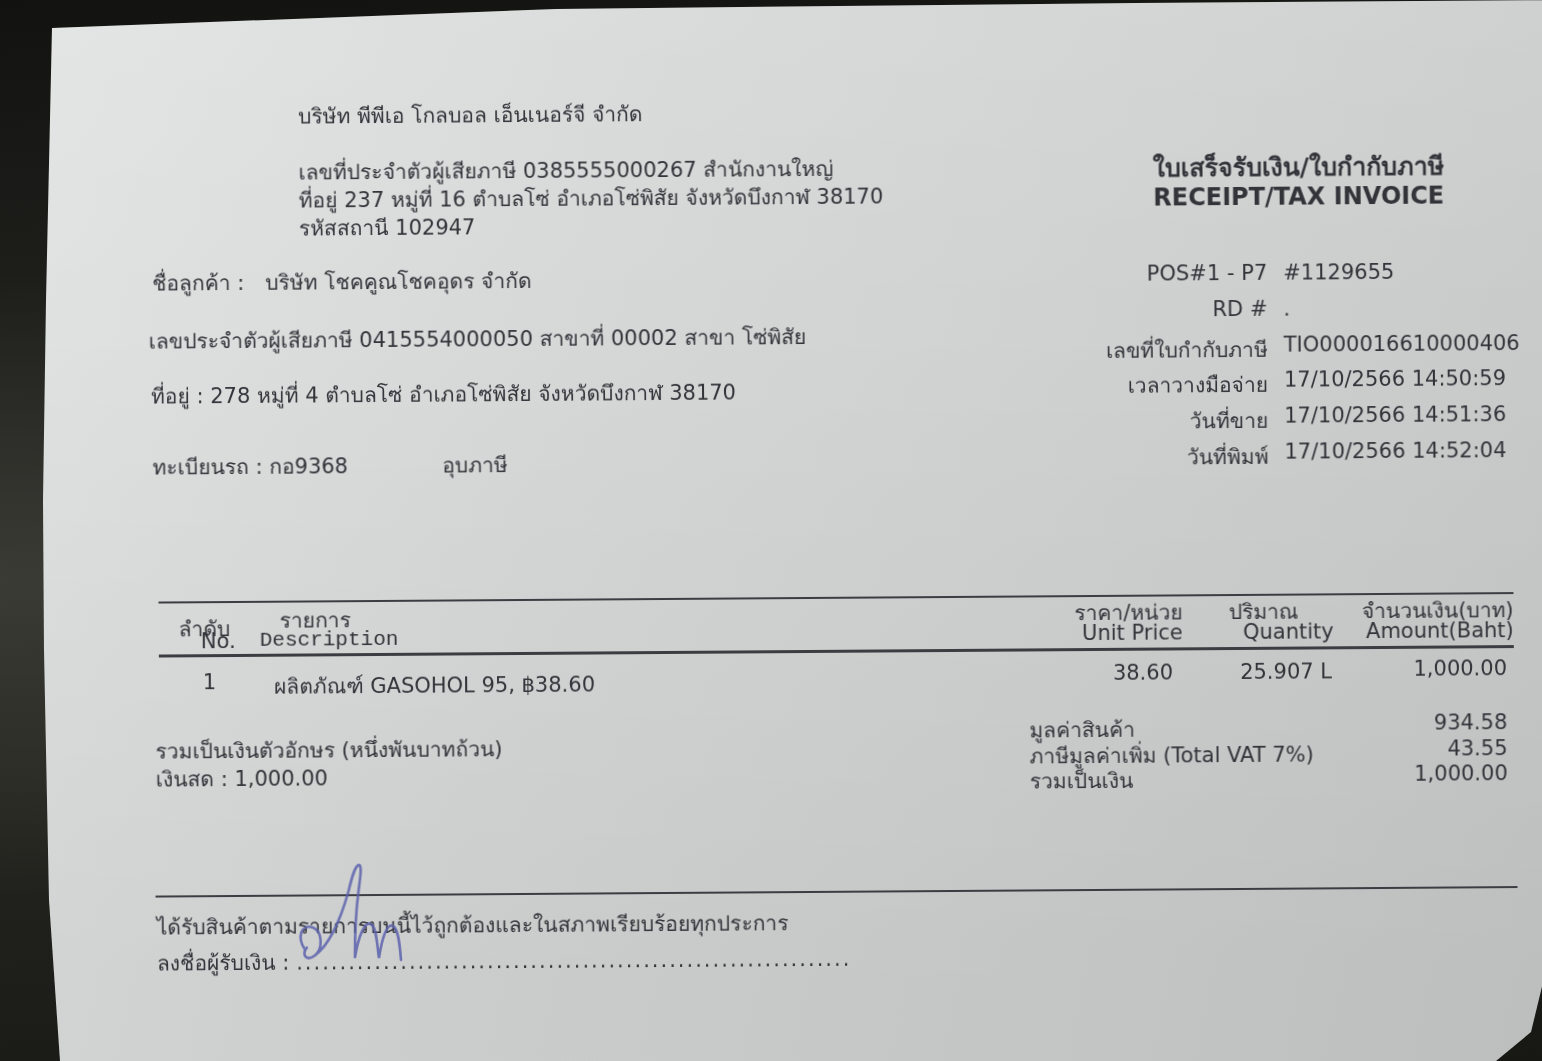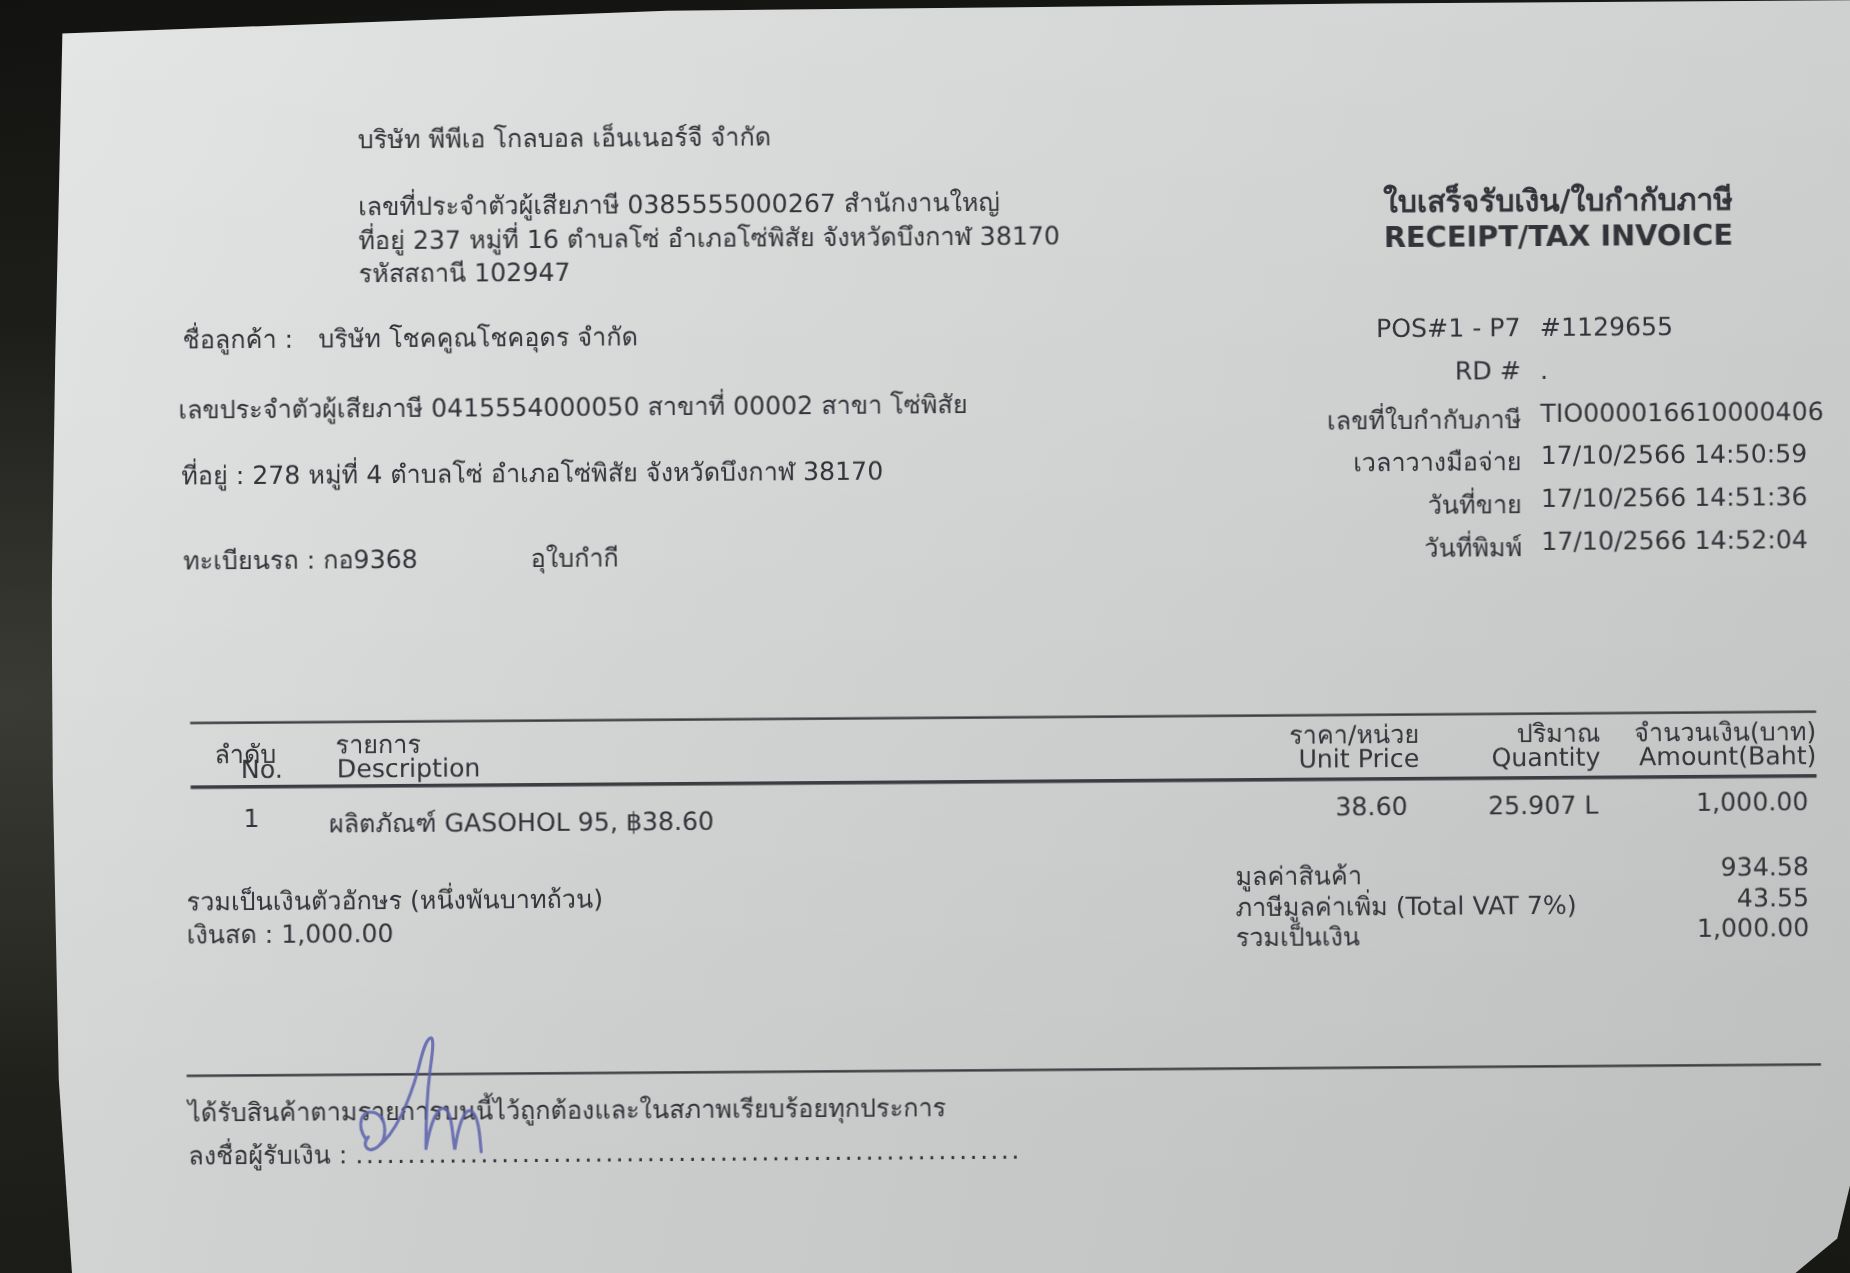--- a/index.html
+++ b/index.html
@@ -55,21 +55,21 @@
       <div class="abs b" style="left:1030px;top:186px;width:470px;text-align:center;font-size:24px;">RECEIPT/TAX INVOICE</div>
 
       <div class="abs flexrow" style="left:118px;top:262px;">
         <span style="display:inline-block;width:113px;">ชื่อลูกค้า :</span>
         <span>บริษัท โชคคูณโชคอุดร จำกัด</span>
       </div>
       <div class="abs" style="left:114px;top:320px;">เลขประจำตัวผู้เสียภาษี 0415554000050 สาขาที่ 00002 สาขา โซ่พิสัย</div>
       <div class="abs" style="left:116px;top:375px;">ที่อยู่ : 278 หมู่ที่ 4 ตำบลโซ่ อำเภอโซ่พิสัย จังหวัดบึงกาฬ 38170</div>
       <div class="abs" style="left:117px;top:446px;">
         <span style="display:inline-block;width:283px;">ทะเบียนรถ : กอ9368</span>
-        <span>อุใบกำกี</span>
+        <span>อุบภาษี</span>
       </div>
 
       <div class="abs" style="left:958px;top:264px;width:530px;">
         <div class="pos-row">
           <span class="pos-label">POS#1 - P7</span>
           <span class="pos-value">#1129655</span>
         </div>
         <div class="pos-row">
           <span class="pos-label">RD #</span>
           <span class="pos-value">.</span>
@@ -90,24 +90,24 @@
           <span class="pos-label">วันที่พิมพ์</span>
           <span class="pos-value">17/10/2566 14:52:04</span>
         </div>
       </div>
 
       <div class="rule" style="left:122px;top:597px;width:1355px;height:2px;"></div>
 
       <div class="abs" style="left:142px;top:608px;">ลำดับ</div>
       <div class="abs" style="left:164px;top:625px;">No.</div>
       <div class="abs" style="left:243px;top:600px;">รายการ</div>
-      <div class="abs" style="left:244px;top:625px;">Description</div>
+      <div class="abs" style="left:223px;top:625px;font-family:Liberation Mono, monospace;">Description</div>
       <div class="abs r" style="left:996px;top:598px;width:150px;">ราคา/หน่วย</div>
       <div class="abs r" style="left:996px;top:623px;width:150px;">Unit Price</div>
-      <div class="abs r" style="left:1157px;top:598px;width:140px;">ปริมาณ</div>
+      <div class="abs r" style="left:1157px;top:598px;width:140px;text-align:center;">ปริมาณ</div>
       <div class="abs r" style="left:1157px;top:623px;width:140px;">Quantity</div>
       <div class="abs r" style="left:1297px;top:598px;width:180px;">จำนวนเงิน(บาท)</div>
       <div class="abs r" style="left:1297px;top:623px;width:180px;">Amount(Baht)</div>
 
       <div class="rule" style="left:122px;top:650px;width:1355px;height:3px;"></div>
 
       <div class="abs" style="left:145px;top:666px;width:55px;text-align:center;">1</div>
       <div class="abs" style="left:237px;top:666px;">ผลิตภัณฑ์ GASOHOL 95, ฿38.60</div>
       <div class="abs r" style="left:986px;top:663px;width:150px;">38.60</div>
       <div class="abs r" style="left:1155px;top:663px;width:140px;">25.907 L</div>

